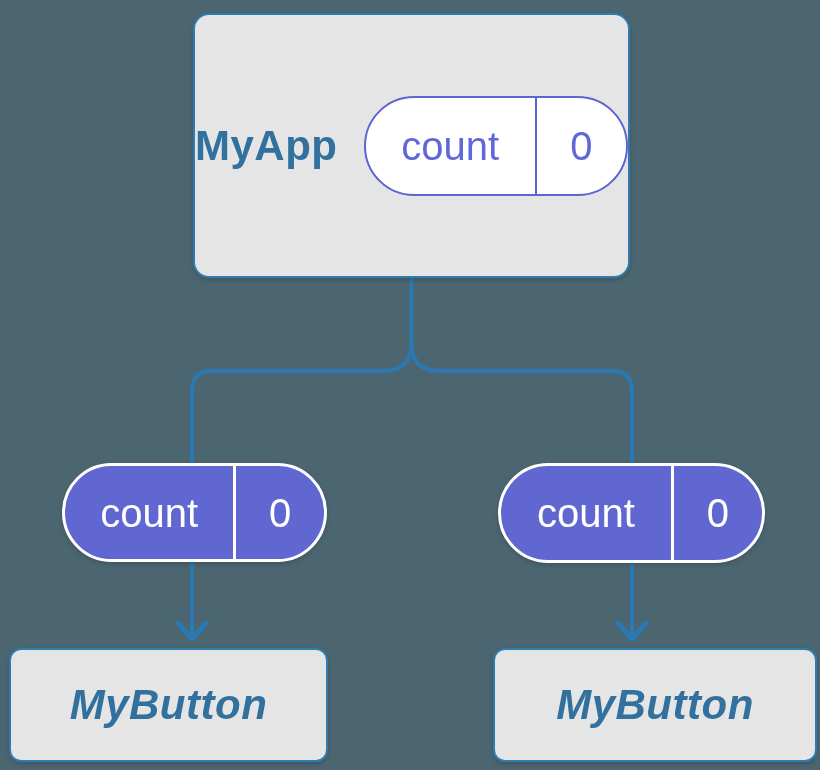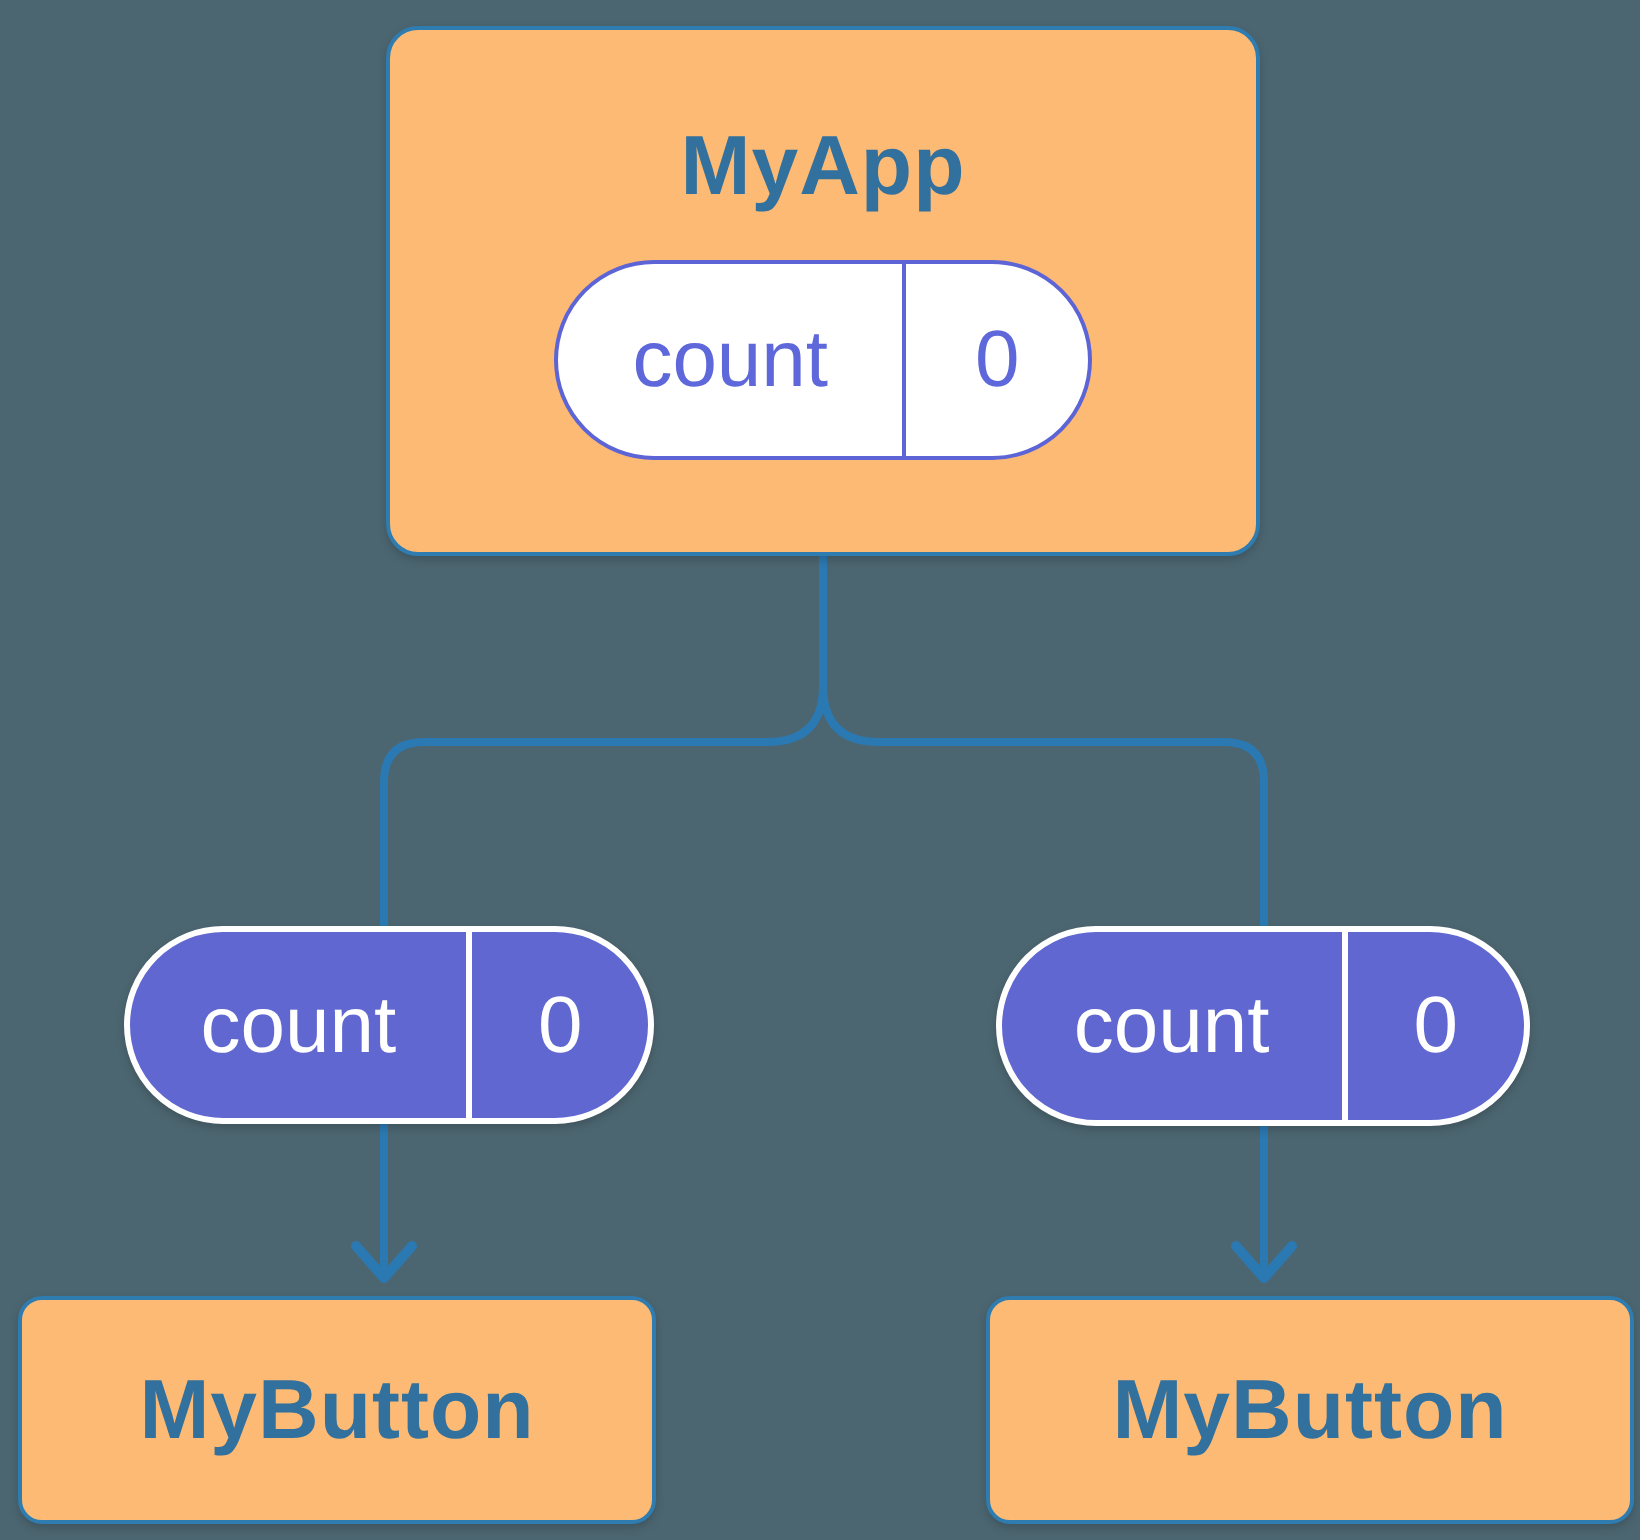--- a/index.html
+++ b/index.html
@@ -18,27 +18,26 @@
   .connectors {
     position: absolute;
     left: 0;
     top: 0;
     width: 820px;
     height: 770px;
     pointer-events: none;
   }
   .card {
     position: absolute;
-    background: #fdba74;
+    background: #e5e5e5;
     border: 2px solid #2f7cb0;
     border-radius: 14px;
     box-sizing: border-box;
     box-shadow: 0 2px 5px rgba(0,0,0,0.18);
     display: flex;
-    flex-direction: column;
     align-items: center;
     justify-content: center;
   }
   .card-title {
     color: #32719e;
     font-size: 42px;
     font-weight: 600;
     letter-spacing: 0.5px;
     line-height: 1;
   }
@@ -82,20 +81,21 @@
     border: 3px solid #ffffff;
     color: #ffffff;
     box-shadow: 0 2px 5px rgba(0,0,0,0.18);
   }
   .prop-pill .seg-value { border-left: 3px solid #ffffff; }
   .prop-pill.left  { left: 62px;  top: 463px; width: 265px; height: 99px; }
   .prop-pill.right { left: 498px; top: 463px; width: 267px; height: 100px; }
   .child-card {
     height: 114px;
     border-radius: 12px;
+    font-style: italic;
   }
   .child-card.left  { left: 9px;   top: 648px; width: 319px; }
   .child-card.right { left: 493px; top: 648px; width: 324px; }
 </style>
 </head>
 <body>
 
 <div class="canvas">
 
   <svg class="connectors" viewBox="0 0 820 770" xmlns="http://www.w3.org/2000/svg">

